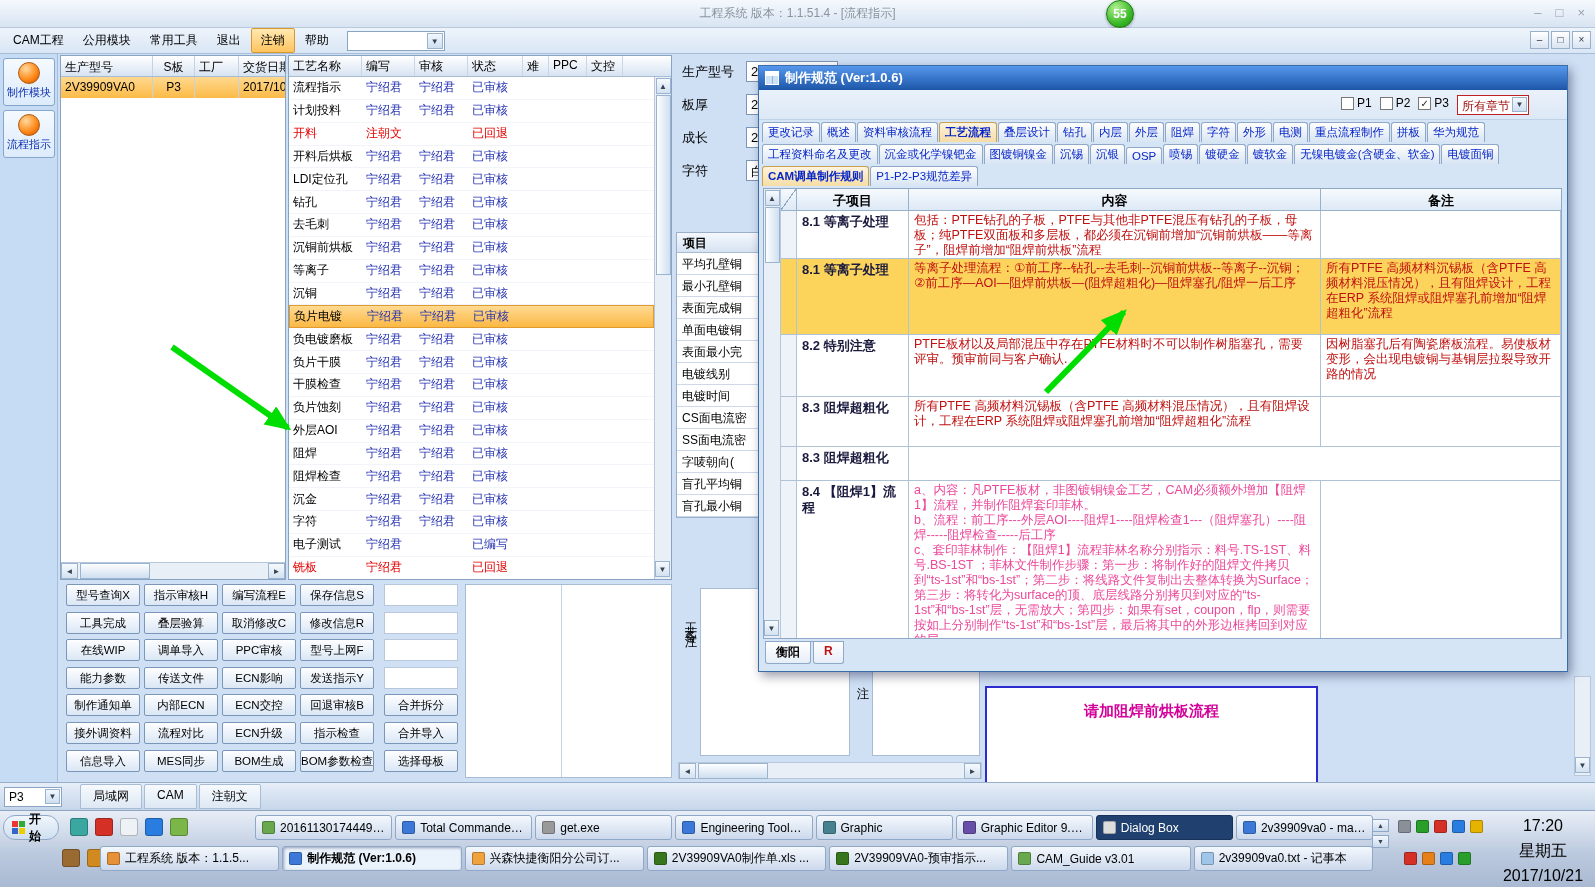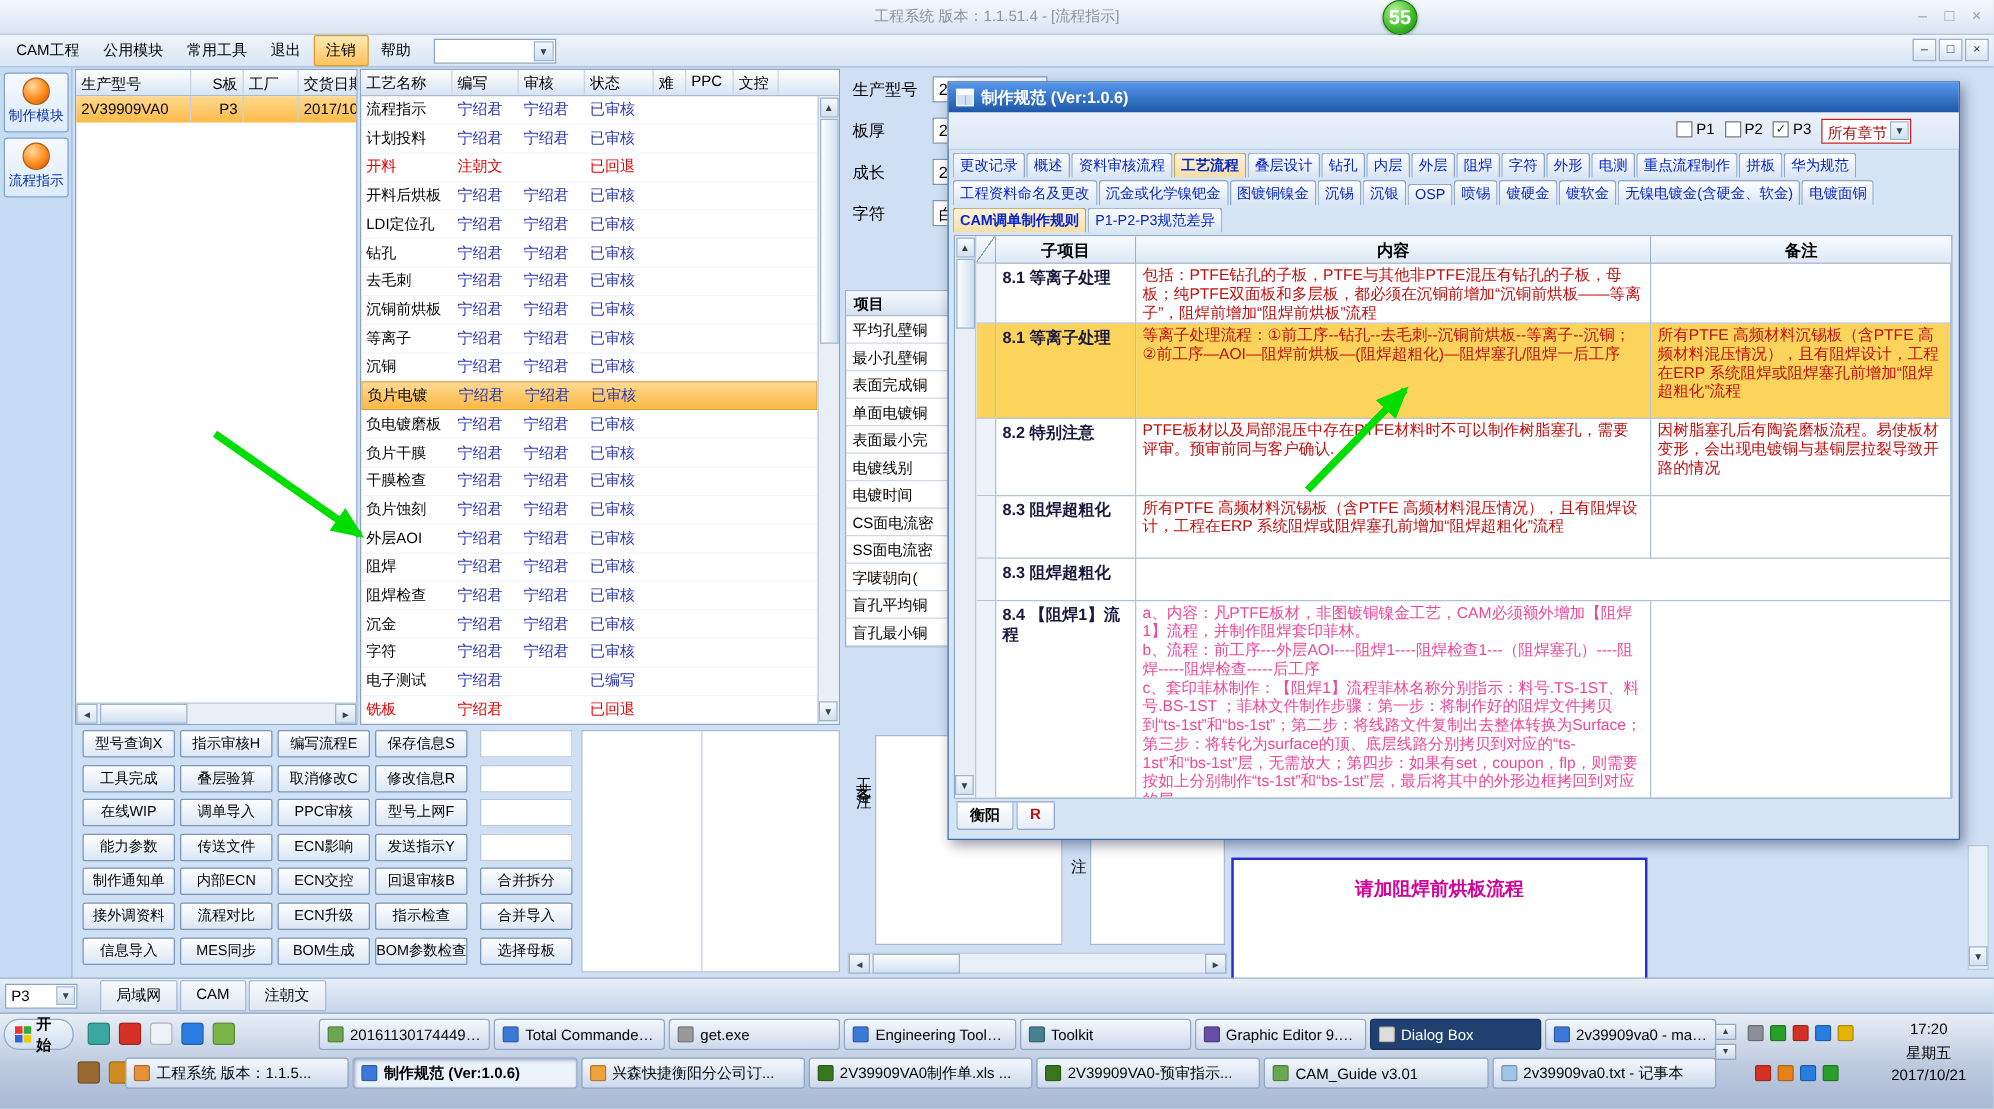--- a/index.html
+++ b/index.html
@@ -5,21 +5,21 @@
   * { margin:0; padding:0; box-sizing:border-box; }
   html,body { width:1595px; height:887px; overflow:hidden; }
   body { font-family:"Liberation Sans","DejaVu Sans",sans-serif; font-size:12px; background:#cfe0f5; position:relative; color:#000; }
 
   
   .titlebar { position:absolute; left:0; top:0; width:1595px; height:28px;
     background:linear-gradient(#f5f9fd,#d8e4f2); border-bottom:1px solid #b8c8da;
     text-align:center; color:#8a949e; line-height:26px; font-size:12px; }
   .badge { position:absolute; left:1106px; top:0; width:28px; height:28px; border-radius:50%;
     background:radial-gradient(circle at 35% 28%,#b2f293,#3cb828 60%,#1e8c12);
-    border:1px solid #187a0e; color:#fff; font-weight:bold; text-align:center; line-height:27px; font-size:16px;
+    border:1px solid #187a0e; color:#fff; font-weight:bold; text-align:center; line-height:27px; font-size:12px;
     box-shadow:0 1px 3px rgba(0,0,0,.35); }
   .win-controls { position:absolute; right:10px; top:0; color:#98a2ac; font-size:13px; display:flex; gap:14px; line-height:26px; }
 
   
   .menubar { position:absolute; left:0; top:28px; width:1595px; height:26px;
     background:linear-gradient(#eef4fb,#d9e6f5); border-bottom:1px solid #a8bcd6;
     display:flex; align-items:center; padding-left:4px; }
   .menu-item { padding:3px 9px; margin-right:1px; }
   .menu-item.active { background:linear-gradient(#ffe9b2,#ffc35e); border:1px solid #d89a2e; border-radius:2px; }
   .menu-combo { width:98px; height:20px; background:#fff; border:1px solid #8aa4c4; margin-left:8px; position:relative; }
@@ -34,21 +34,21 @@
   .rail-btn { width:52px; height:48px; margin:4px 2px 2px 3px; border:1px solid #86a6cc; border-radius:3px;
     background:linear-gradient(#f5faff,#dcebfb); text-align:center; padding-top:3px; }
   .rail-icon { width:22px; height:22px; border-radius:50%; margin:0 auto 1px;
     background:radial-gradient(circle at 35% 30%,#ffd9a0,#ff8c1a 55%,#cc4d00); border:1px solid #b05a10; }
   .rail-label { font-size:11px; color:#0b2fae; }
 
   
   .order-panel { position:absolute; left:60px; top:55px; width:226px; height:525px; background:#fff; border:1px solid #88a4c4; }
   .order-head { display:flex; height:21px; background:linear-gradient(#ffffff,#d7e3f2); border-bottom:1px solid #a8bcd4; }
   .oc { border-right:1px solid #c4d2e2; padding:3px 4px; overflow:hidden; white-space:nowrap; }
-  .oc0 { width:92px; } .oc1 { width:42px; text-align:right; } .oc2 { width:44px; } .oc3 { flex:1; border-right:none; }
+  .oc0 { width:92px; } .oc1 { width:42px; text-align:center; } .oc2 { width:44px; } .oc3 { flex:1; border-right:none; }
   .orow { display:flex; height:21px; }
   .orow.sel { background:linear-gradient(#ffd98f,#fcba46); }
   .hscroll { position:absolute; left:0; bottom:0; width:100%; height:17px; background:#e9eff7; border-top:1px solid #b8c8da; display:flex; }
   .sb-btn { width:17px; height:16px; background:linear-gradient(#f6fafd,#d4e1f0); border:1px solid #9ab4d0; font-size:8px;
     text-align:center; line-height:15px; color:#345; flex:0 0 17px; }
   .sb-thumb-h { width:70px; height:16px; background:linear-gradient(#fdfeff,#cfdff0); border:1px solid #9ab4d0; margin-left:2px; }
   .sb-track { flex:1; }
 
   
   .proc-panel { position:absolute; left:288px; top:55px; width:384px; height:525px; background:#fff; border:1px solid #88a4c4; }
@@ -167,21 +167,21 @@
     border:1px solid #8fa8c8; border-radius:3px; background:linear-gradient(#f4f8fd,#ccd9ec); overflow:hidden; white-space:nowrap; }
   .task.active { background:#20406f; color:#fff; border-color:#16325a; }
   .task.pressed { background:#eaf2fb; box-shadow:inset 1px 1px 3px rgba(0,0,60,.35); font-weight:bold; }
   .ticon { width:13px; height:13px; flex:0 0 13px; border-radius:2px; border:1px solid rgba(0,0,0,.25); }
   .tlab { overflow:hidden; text-overflow:ellipsis; font-size:12px; }
   .tray-mini { position:absolute; right:206px; top:8px; display:flex; flex-direction:column; gap:3px; }
   .tray-mini .mbtn { width:17px; height:13px; border:1px solid #8fa8c8; background:linear-gradient(#f4f8fd,#ccd9ec); font-size:7px; text-align:center; line-height:12px; color:#345; }
   .tray1 { position:absolute; right:112px; top:9px; display:flex; gap:5px; }
   .tray2 { position:absolute; right:124px; top:41px; display:flex; gap:5px; }
   .tricon { width:13px; height:13px; border-radius:2px; border:1px solid rgba(0,0,0,.25); }
-  .clock { position:absolute; right:6px; top:3px; width:92px; text-align:center; font-size:12px; line-height:1.55; }
+  .clock { position:absolute; right:6px; top:3px; width:92px; text-align:center; font-size:16px; line-height:1.55; }
 </style>
 </head>
 <body>
 
 <div class="titlebar">
   <span>工程系统  版本：1.1.51.4 - [流程指示]</span>
 </div>
 <div class="badge">55</div>
 <div class="win-controls" id="main-controls">
     <span>–</span>
@@ -725,21 +725,21 @@
       <div class="task">
         <span class="ticon" style="background: rgb(153, 153, 153);"></span>
         <span class="tlab">get.exe</span>
       </div>
       <div class="task">
         <span class="ticon" style="background: rgb(60, 120, 216);"></span>
         <span class="tlab">Engineering Toolkit 9...</span>
       </div>
       <div class="task">
         <span class="ticon" style="background: rgb(69, 129, 142);"></span>
-        <span class="tlab">Toolkit</span>
+        <span class="tlab">Graphic</span>
       </div>
       <div class="task">
         <span class="ticon" style="background: rgb(103, 78, 167);"></span>
         <span class="tlab">Graphic Editor 9.07b...</span>
       </div>
       <div class="task active">
         <span class="ticon" style="background: rgb(221, 221, 221);"></span>
         <span class="tlab">Dialog Box</span>
       </div>
       <div class="task">

